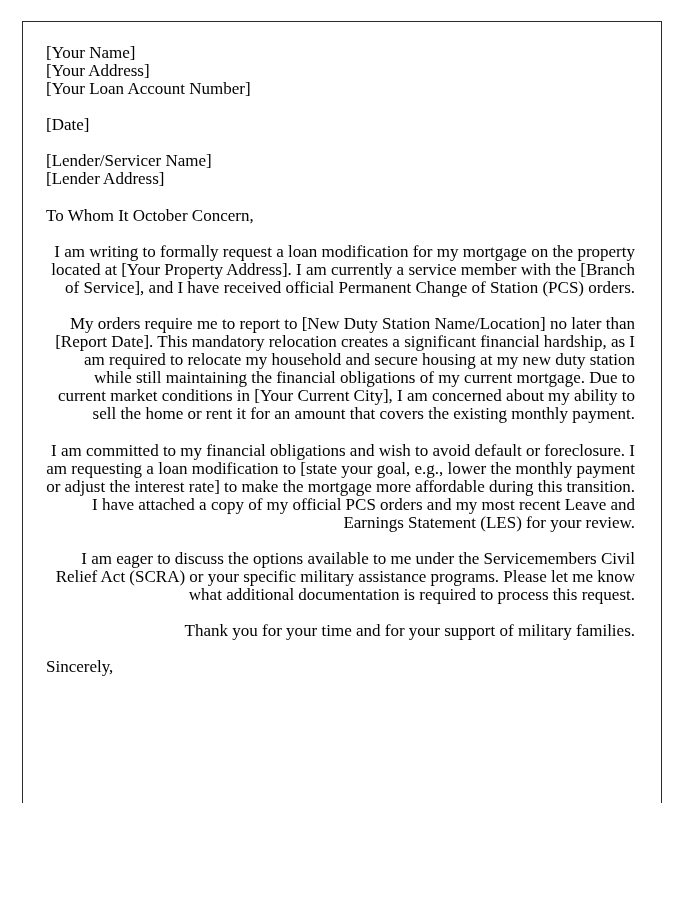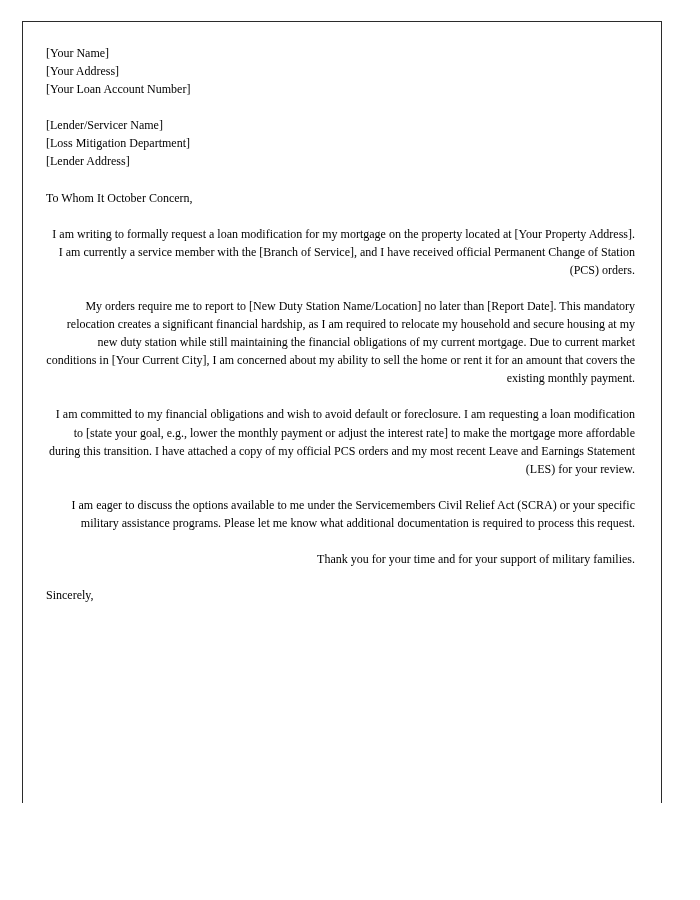--- a/index.html
+++ b/index.html
@@ -28,21 +28,21 @@
     border-bottom: none;
     box-sizing: border-box;
   }
 
   .letter-body {
     position: absolute;
     left: 23px;
     top: 22px;
     width: 589px;
     color: #000000;
-    font-size: 12px;
+    font-size: 17px;
     line-height: 18.1px;
     text-align: left;
   }
 
   .addr-block {
     margin: 0 0 18px 0;
   }
   .addr-line {
     display: block;
     white-space: nowrap;
@@ -84,24 +84,24 @@
 
 <div class="page-sheet">
   <div class="letter-body">
 
     <div class="addr-block">
       <span class="addr-line">[Your Name]</span>
       <span class="addr-line">[Your Address]</span>
       <span class="addr-line">[Your Loan Account Number]</span>
     </div>
 
+    <div class="date-block">[Date]</div>
 
     <div class="lender-block">
       <span class="addr-line">[Lender/Servicer Name]</span>
-      <span class="addr-line">[Loss Mitigation Department]</span>
       <span class="addr-line">[Lender Address]</span>
     </div>
 
 
     <div class="salutation">To Whom It October Concern,</div>
 
     <p class="body-para">I am writing to formally request a loan modification for my mortgage on the property located at [Your Property Address]. I am currently a service member with the [Branch of Service], and I have received official Permanent Change of Station (PCS) orders.</p>
     <p class="body-para">My orders require me to report to [New Duty Station Name/Location] no later than [Report Date]. This mandatory relocation creates a significant financial hardship, as I am required to relocate my household and secure housing at my new duty station while still maintaining the financial obligations of my current mortgage. Due to current market conditions in [Your Current City], I am concerned about my ability to sell the home or rent it for an amount that covers the existing monthly payment.</p>
     <p class="body-para">I am committed to my financial obligations and wish to avoid default or foreclosure. I am requesting a loan modification to [state your goal, e.g., lower the monthly payment or adjust the interest rate] to make the mortgage more affordable during this transition. I have attached a copy of my official PCS orders and my most recent Leave and Earnings Statement (LES) for your review.</p>
     <p class="body-para">I am eager to discuss the options available to me under the Servicemembers Civil Relief Act (SCRA) or your specific military assistance programs. Please let me know what additional documentation is required to process this request.</p>

